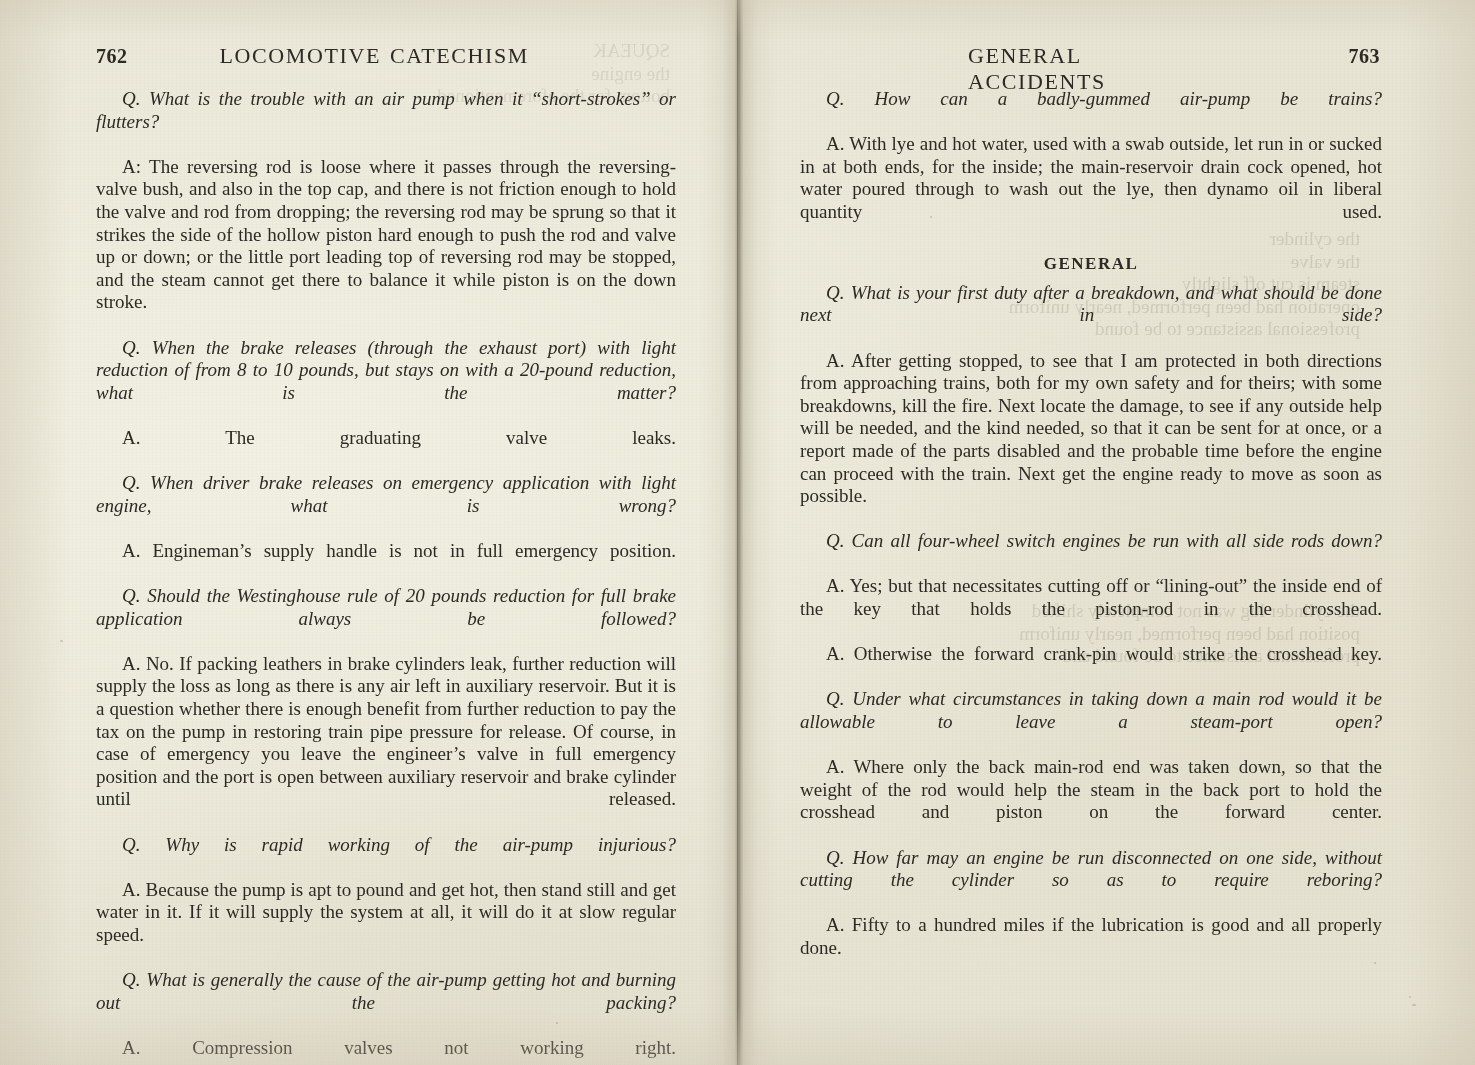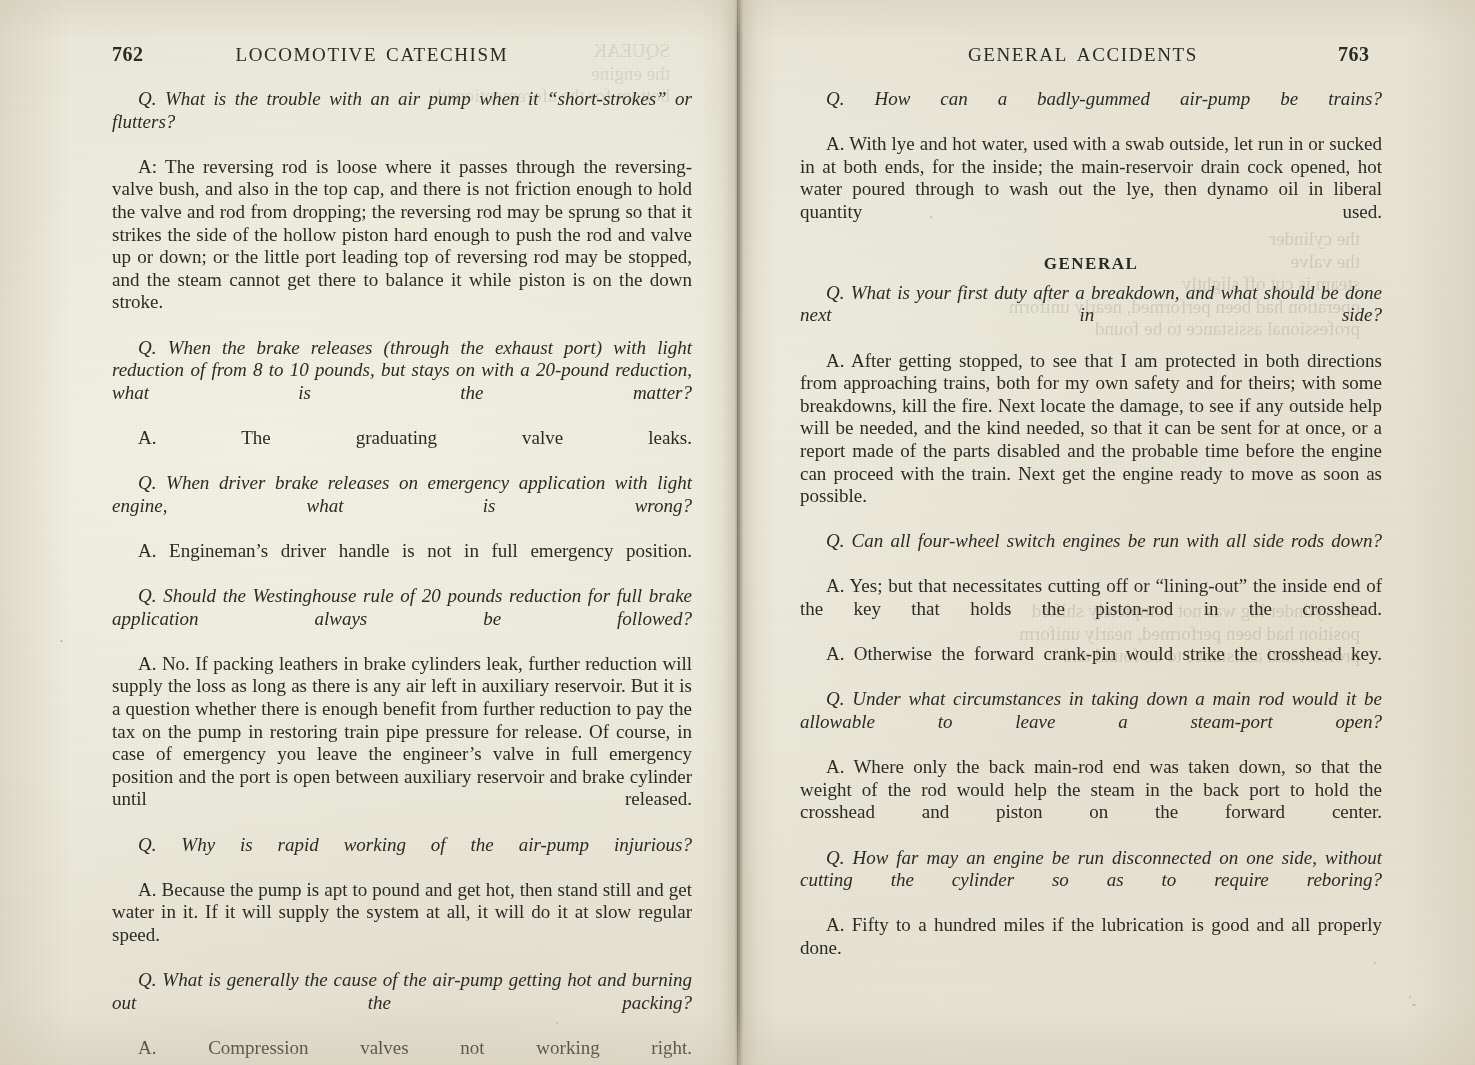--- a/index.html
+++ b/index.html
@@ -98,42 +98,42 @@
   .showthrough.st-right { left: 800px; top: 228px; width: 560px; }
   .showthrough.st-right2 { left: 800px; top: 600px; width: 560px; }
   .showthrough.st-left  { left: 150px; top: 40px;  width: 520px; opacity: 0.8;}
 
   
   .page {
     position: absolute;
     top: 0;
     height: 1065px;
   }
-  .page-left  { left: 16px;    width: 738px; }
+  .page-left  { left: 0;    width: 738px; }
   .page-right { left: 738px; width: 737px; }
 
   .running-head {
     position: absolute;
     top: 43px;
     height: 26px;
     display: flex;
     align-items: baseline;
     font-size: 19px;
     letter-spacing: 0.9px;
   }
   .page-left .running-head  { left: 96px;  width: 580px; }
   .page-right .running-head { left: 62px;  width: 580px; }
 
   .folio {
     font-weight: bold;
     font-size: 20px;
     letter-spacing: 0.5px;
   }
   .head-title {
-    font-size: 19px;
+    font-size: 22px;
     letter-spacing: 1.6px;
   }
   .head-title .gap { display: inline-block; width: 9px; }
 
   
   .page-left .running-head .folio { margin-right: 92px; }
   
   .page-right .running-head { justify-content: flex-start; }
   .page-right .running-head .head-title { margin-left: 168px; }
   .page-right .running-head .folio { margin-left: 140px; }
@@ -211,21 +211,21 @@
       <span class="folio">762</span>
       <span class="head-title">LOCOMOTIVE<span class="gap"></span>CATECHISM</span>
     </div>
 
     <div class="column">
       <p class="q">Q. What is the trouble with an air pump when it “short-strokes” or flutters?</p>
       <p class="a">A: The reversing rod is loose where it passes through the reversing-valve bush, and also in the top cap, and there is not friction enough to hold the valve and rod from dropping; the reversing rod may be sprung so that it strikes the side of the hollow piston hard enough to push the rod and valve up or down; or the little port leading top of reversing rod may be stopped, and the steam cannot get there to balance it while piston is on the down stroke.</p>
       <p class="q">Q. When the brake releases (through the exhaust port) with light reduction of from 8 to 10 pounds, but stays on with a 20-pound reduction, what is the matter?</p>
       <p class="a">A. The graduating valve leaks.</p>
       <p class="q">Q. When driver brake releases on emergency application with light engine, what is wrong?</p>
-      <p class="a">A. Engineman’s driver handle is not in full emergency position.</p>
+      <p class="a">A. Engineman’s supply handle is not in full emergency position.</p>
       <p class="q">Q. Should the Westinghouse rule of 20 pounds reduction for full brake application always be followed?</p>
       <p class="a">A. No.  If packing leathers in brake cylinders leak, further reduction will supply the loss as long as there is any air left in auxiliary reservoir.  But it is a question whether there is enough benefit from further reduction to pay the tax on the pump in restoring train pipe pressure for release.  Of course, in case of emergency you leave the engineer’s valve in full emergency position and the port is open between auxiliary reservoir and brake cylinder until released.</p>
       <p class="q">Q. Why is rapid working of the air-pump injurious?</p>
       <p class="a">A. Because the pump is apt to pound and get hot, then stand still and get water in it.  If it will supply the system at all, it will do it at slow regular speed.</p>
       <p class="q">Q. What is generally the cause of the air-pump getting hot and burning out the packing?</p>
       <p class="a">A. Compression valves not working right.</p>
     </div>
   </div>
 
   <div class="page page-right">

